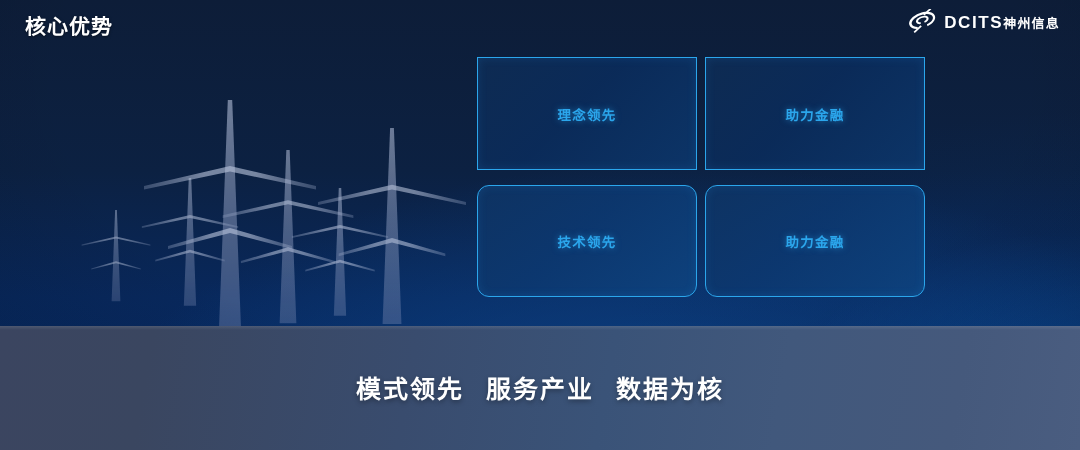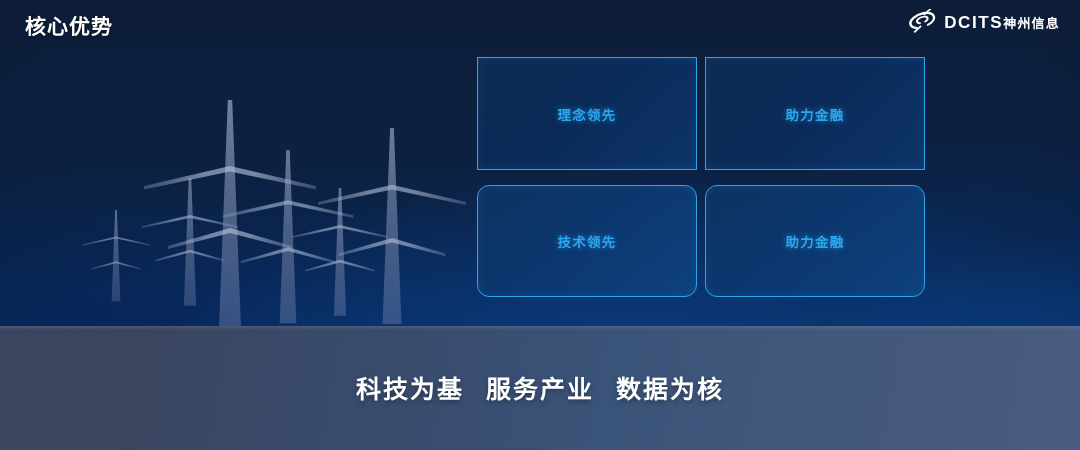--- a/index.html
+++ b/index.html
@@ -211,19 +211,19 @@
       <span class="card-label">技术领先</span>
     </div>
     <div class="card r2">
       <span class="card-label">助力金融</span>
     </div>
   </div>
 
   <div id="band">
     <div id="band-top-sheen"></div>
     <div id="tagline">
-      <span class="tag-seg">科技为基</span>
+      <span class="tag-seg">模式领先</span>
       <span class="tag-seg">服务产业</span>
       <span class="tag-seg">数据为核</span>
     </div>
   </div>
 
 </div>
 
 </body></html>

